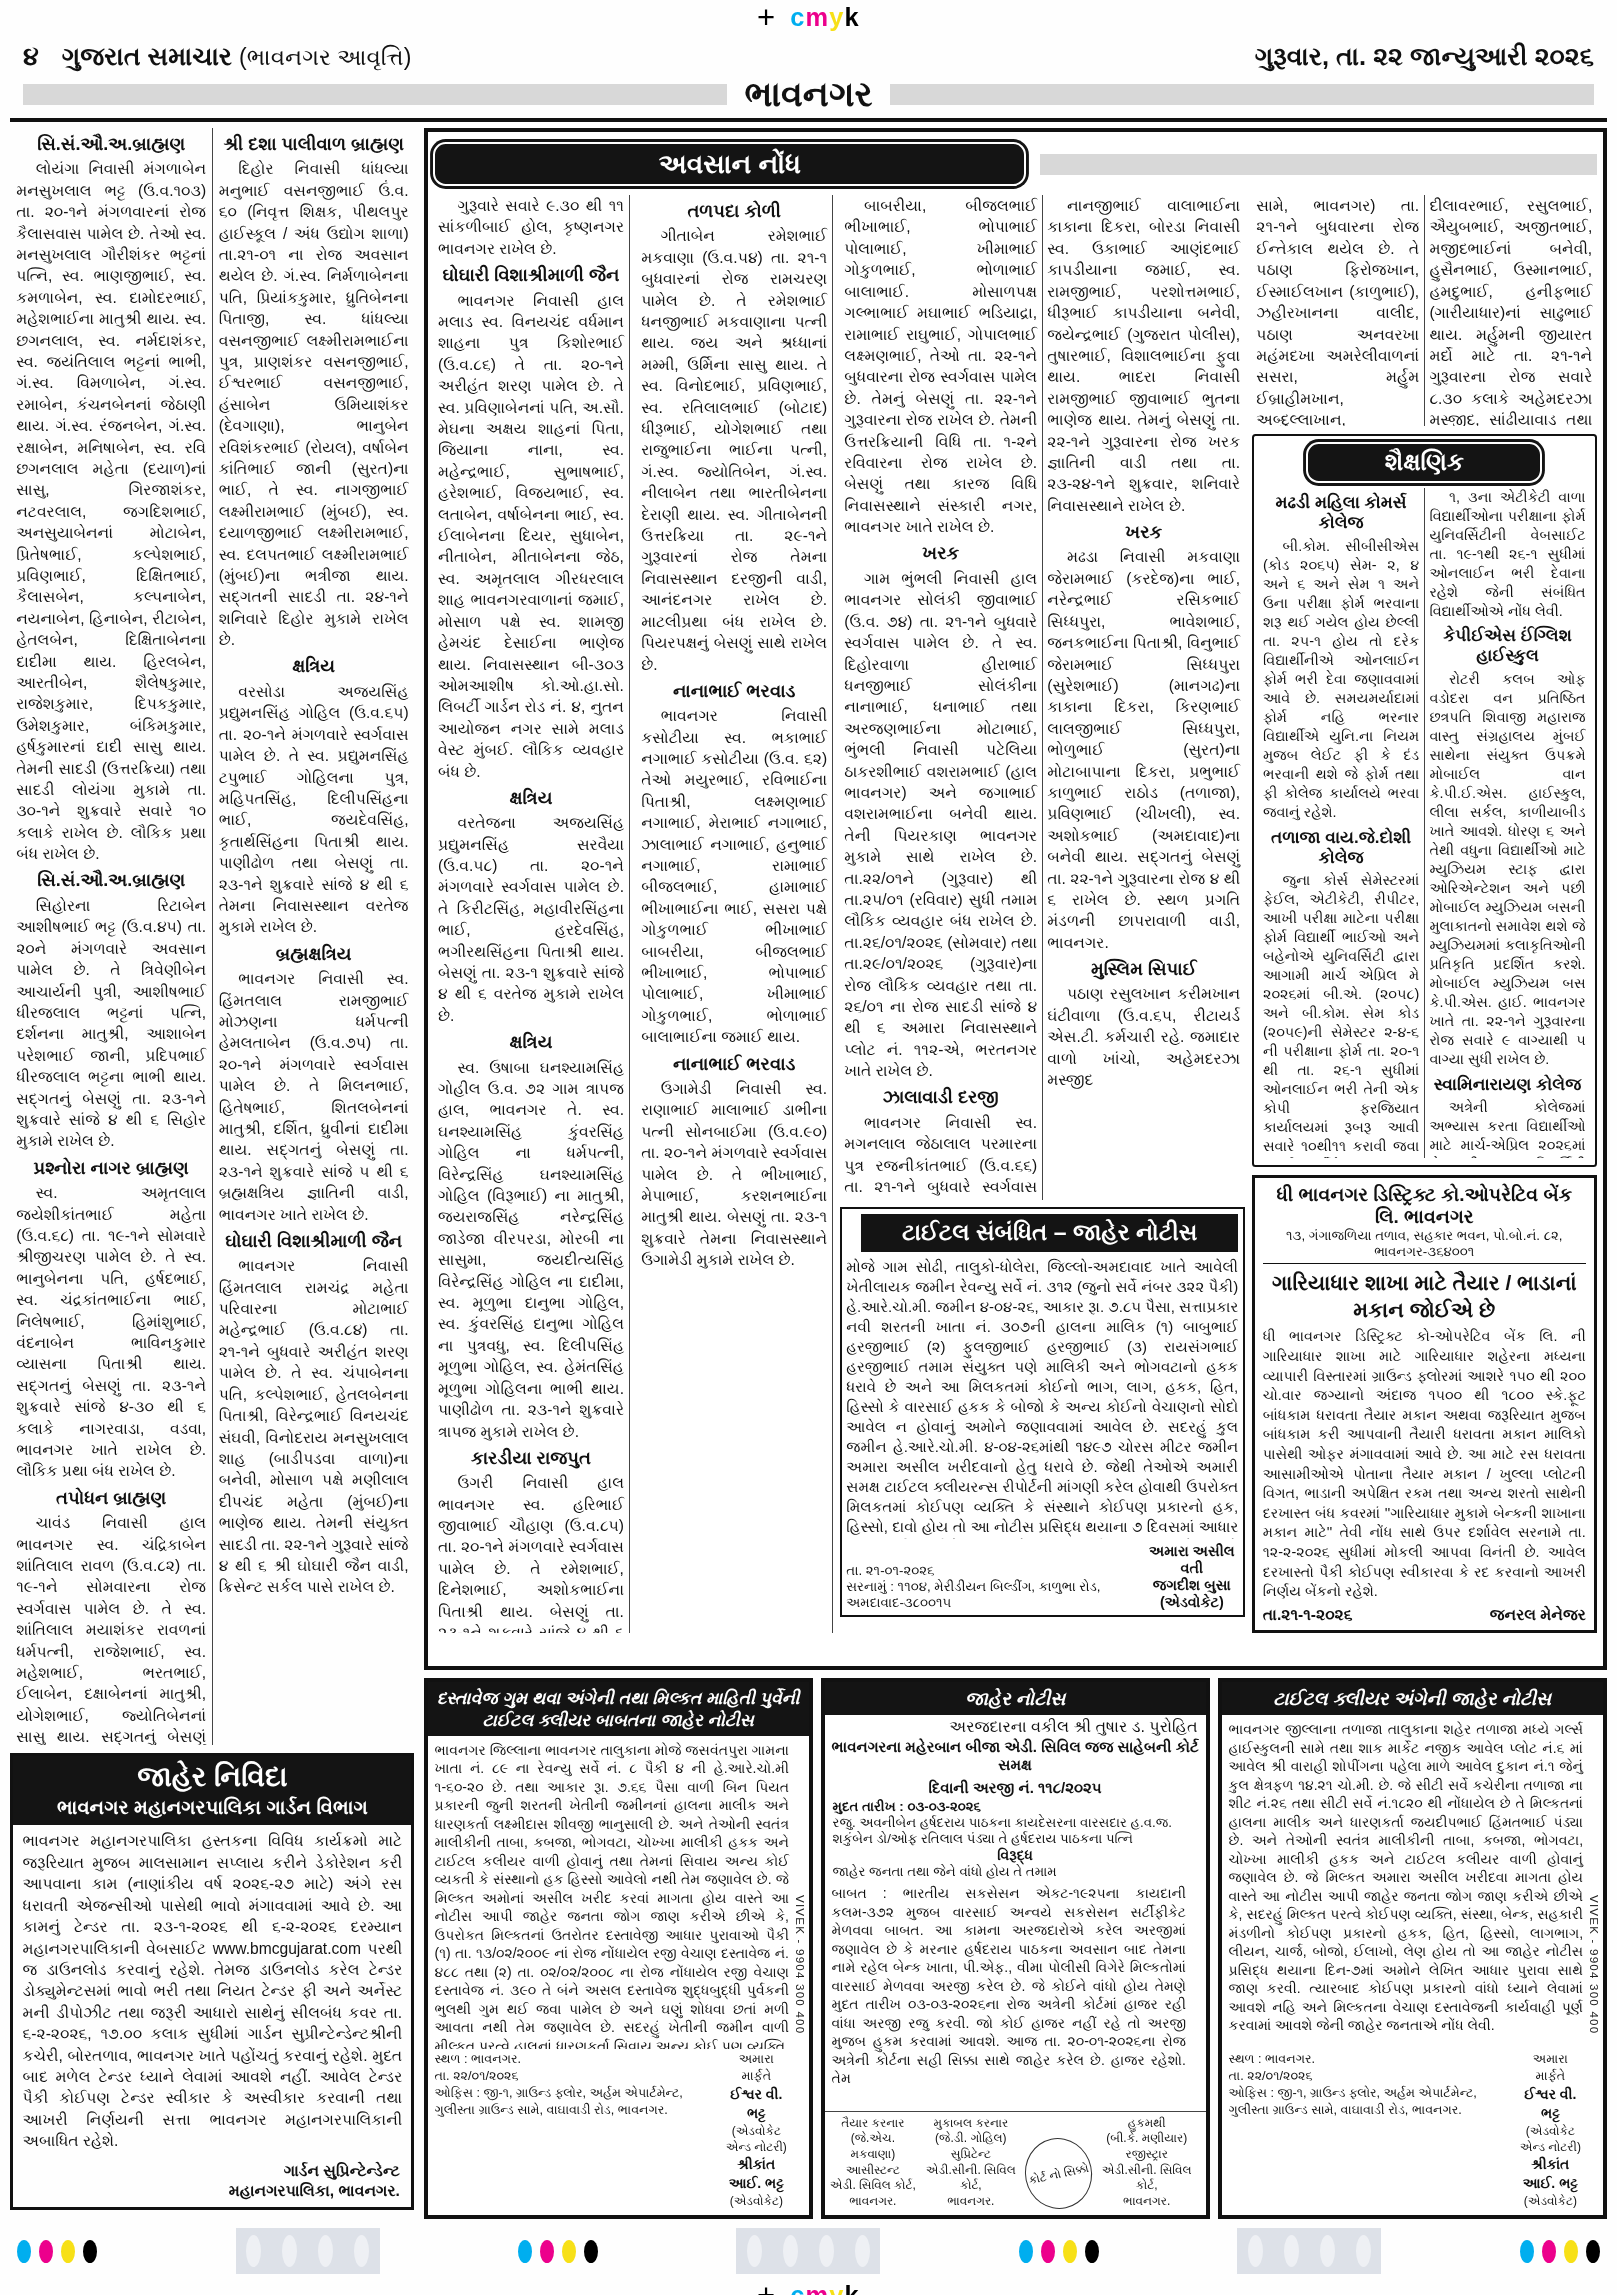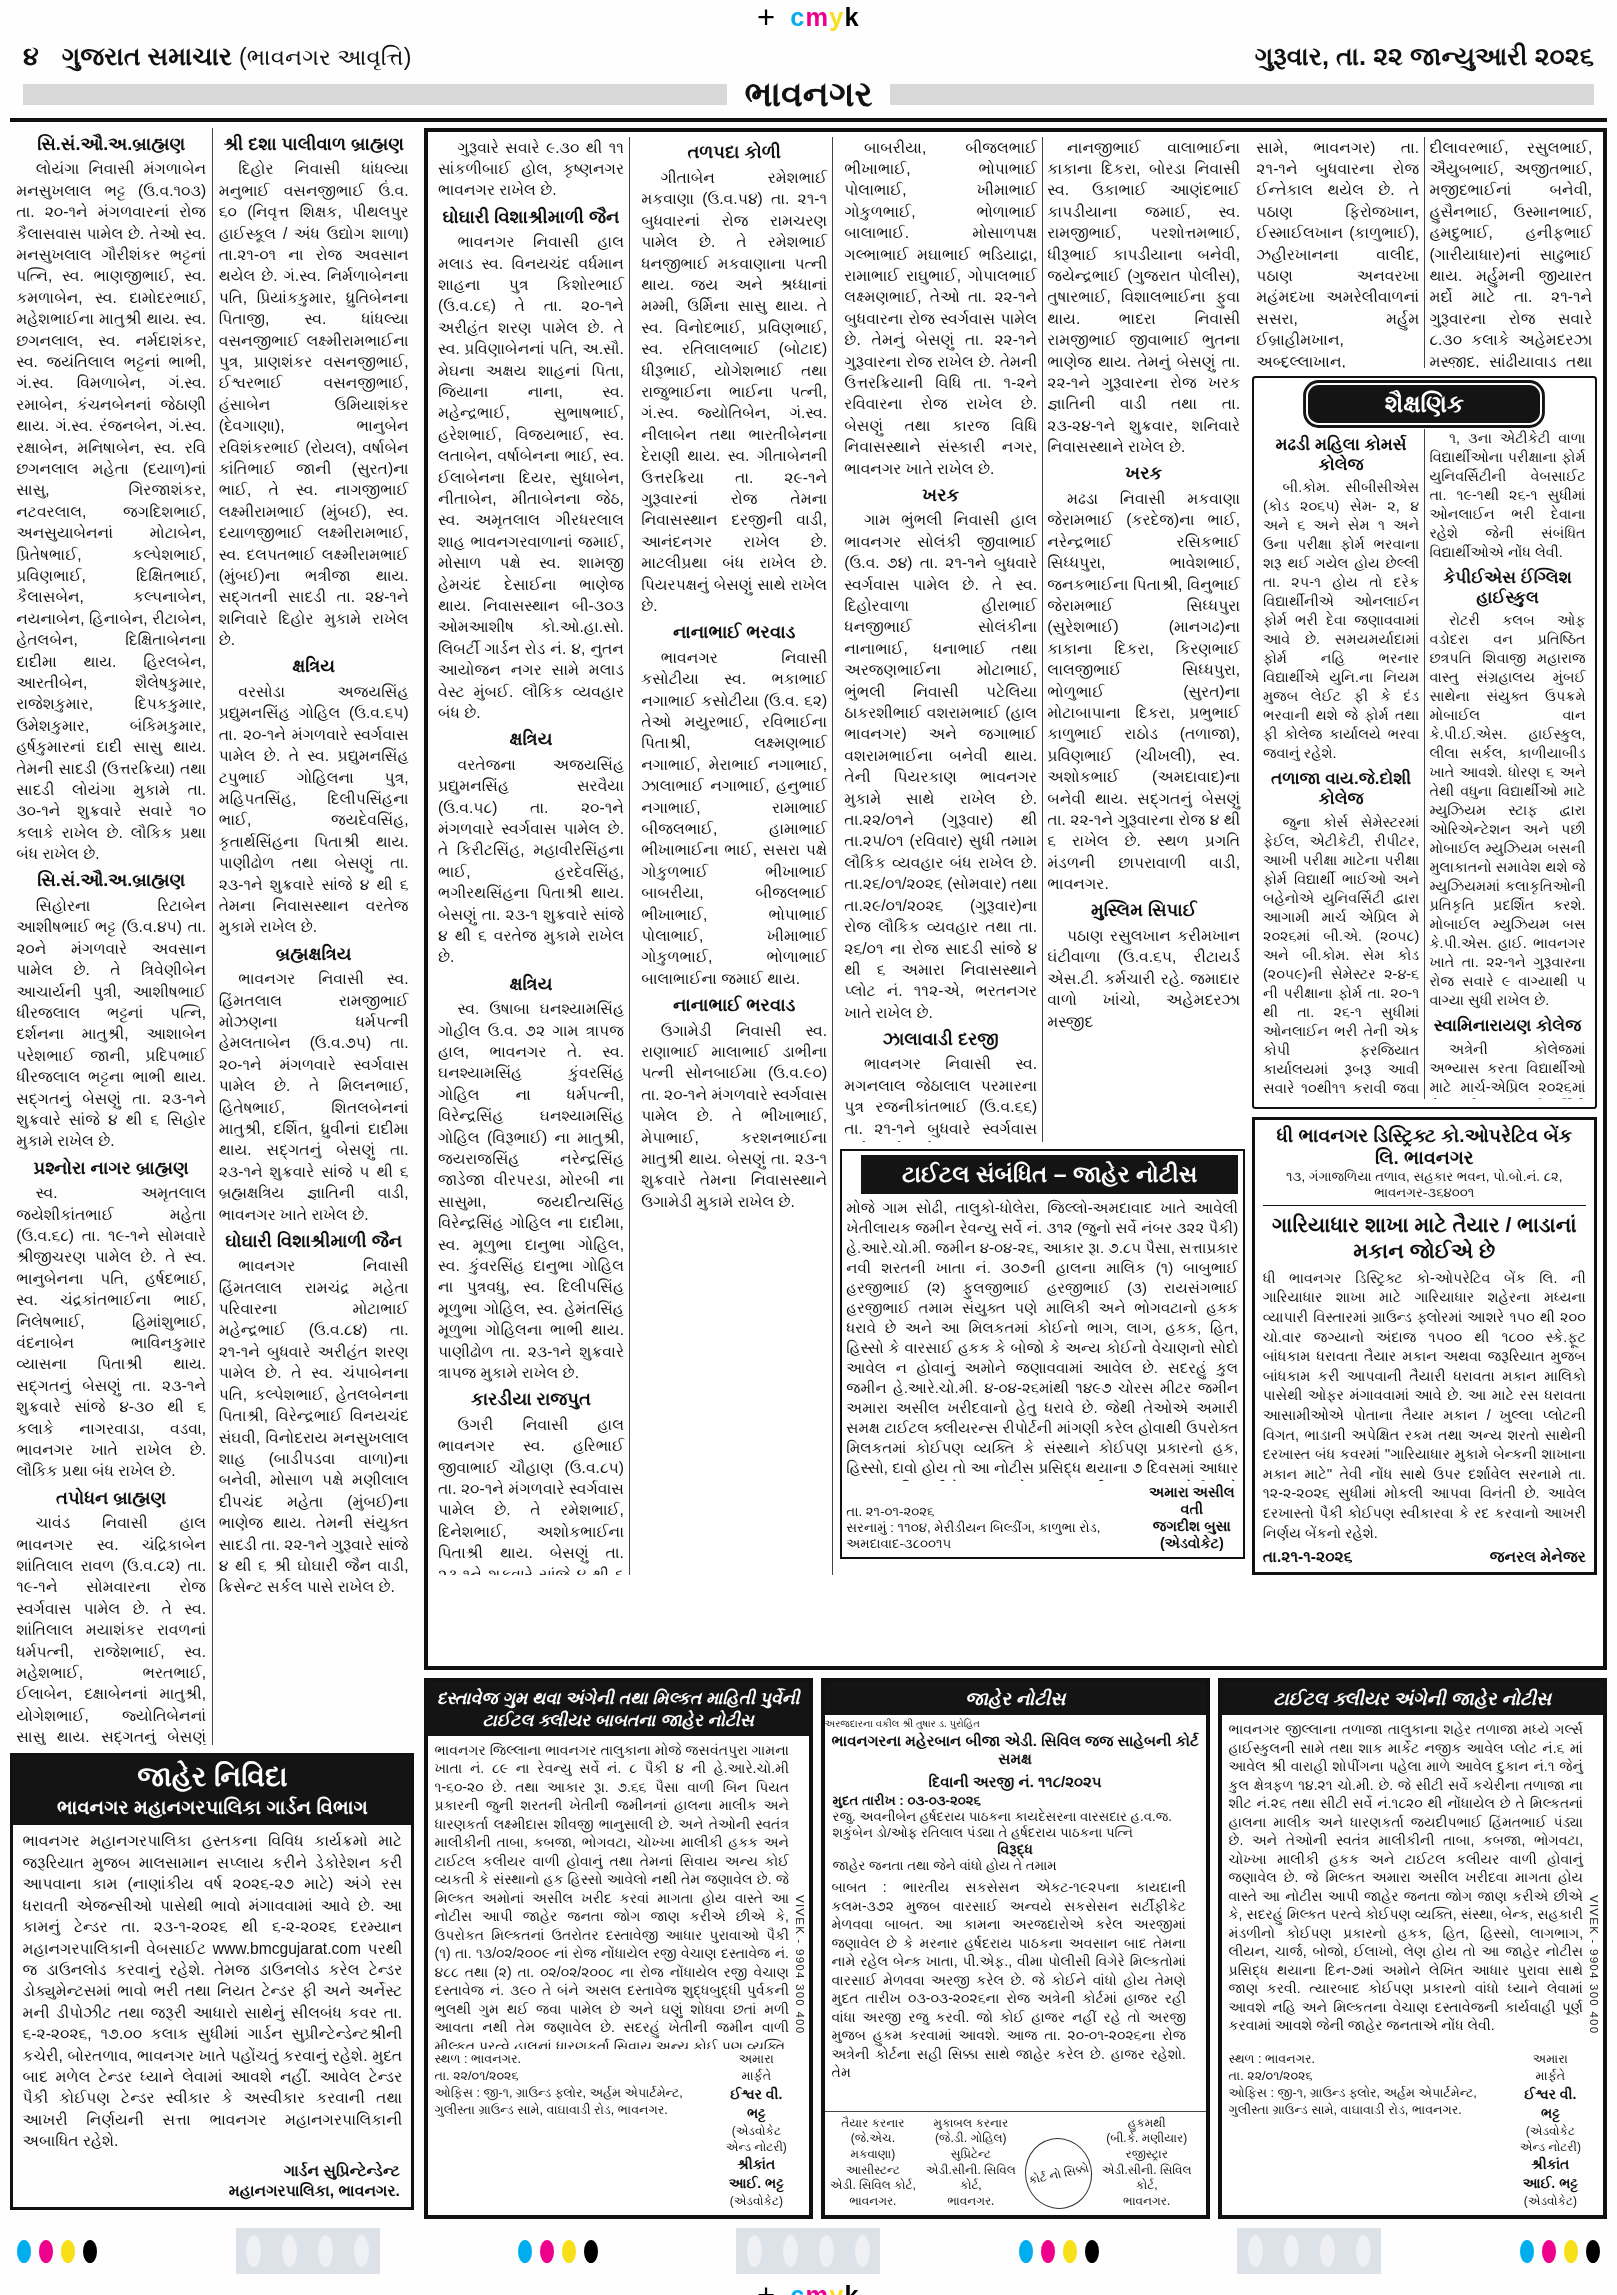--- a/index.html
+++ b/index.html
@@ -82,21 +82,21 @@
   .sigrow .names{text-align:center;font-weight:bold;font-size:14px;}
   .vivek{position:absolute;right:1.2px;top:40%;writing-mode:vertical-rl;font-size:11.6px;letter-spacing:1.2px;color:#222;}
   
   .courtfoot{display:flex;justify-content:space-around;align-items:flex-end;text-align:center;
              font-size:12px;line-height:1.3;padding:3.5px 4.6px 5.8px 4.6px;border-top:1.2px solid #444;}
   .seal{width:69px;height:69px;border:1.7px solid #333;border-radius:50%;display:flex;align-items:center;
         justify-content:center;font-size:11.6px;text-align:center;transform:rotate(-12deg);}
   .courtcase{font-size:15px;font-weight:bold;text-align:center;margin:2.3px 0;}
   .courtline{font-size:13.3px;padding:0 8px;}
   .courtline.right{text-align:left;font-weight:bold;}
-  .advline{font-size:10px;text-align:left;padding:2.3px 8px 0 0;}
+  .advline{font-size:16px;text-align:right;padding:2.3px 8px 0 0;}
   .vsline{text-align:center;font-weight:bold;font-size:14px;}
   
   #bottommarks{display:flex;align-items:center;justify-content:space-between;height:53px;padding:0 17.3px;margin-top:5.8px;}
   .dotgroup{display:flex;gap:8px;}
   .dot{width:14px;height:23px;border-radius:50%;}
   .dot.c{background:#00aeef}.dot.m{background:#ec008c}.dot.y{background:#f7e017}.dot.k{background:#000}
   .film{width:144px;height:46px;background:#dde1e8;display:flex;align-items:center;justify-content:space-around;}
   .film i{width:15px;height:32px;background:#eef0f4;border-radius:50%;}
 </style>
 </head>
@@ -178,20 +178,24 @@
         <div class="foot">
           <div>ગાર્ડન સુપ્રિન્ટેન્ડેન્ટ</div>
           <div>મહાનગરપાલિકા, ભાવનગર.</div>
         </div>
       </div>
     </div>
 
     <div id="rightregion">
 
       <div id="mainbox">
+        <div id="obit-head">
+          <div id="obit-pill" class="pill">અવસાન નોંધ</div>
+          <div class="grayband"></div>
+        </div>
         <div id="obitcols">
 
           <div class="obitcol vsep seccol">
 
           <div class="sec">
 
               <p class="sec-t">ગુરૂવારે સવારે ૯.૩૦ થી ૧૧ સાંકળીબાઈ હોલ, કૃષ્ણનગર ભાવનગર રાખેલ છે.</p>
             </div>
               <div class="sec">
               <h3 class="sec-h">ઘોઘારી વિશાશ્રીમાળી જૈન</h3>

